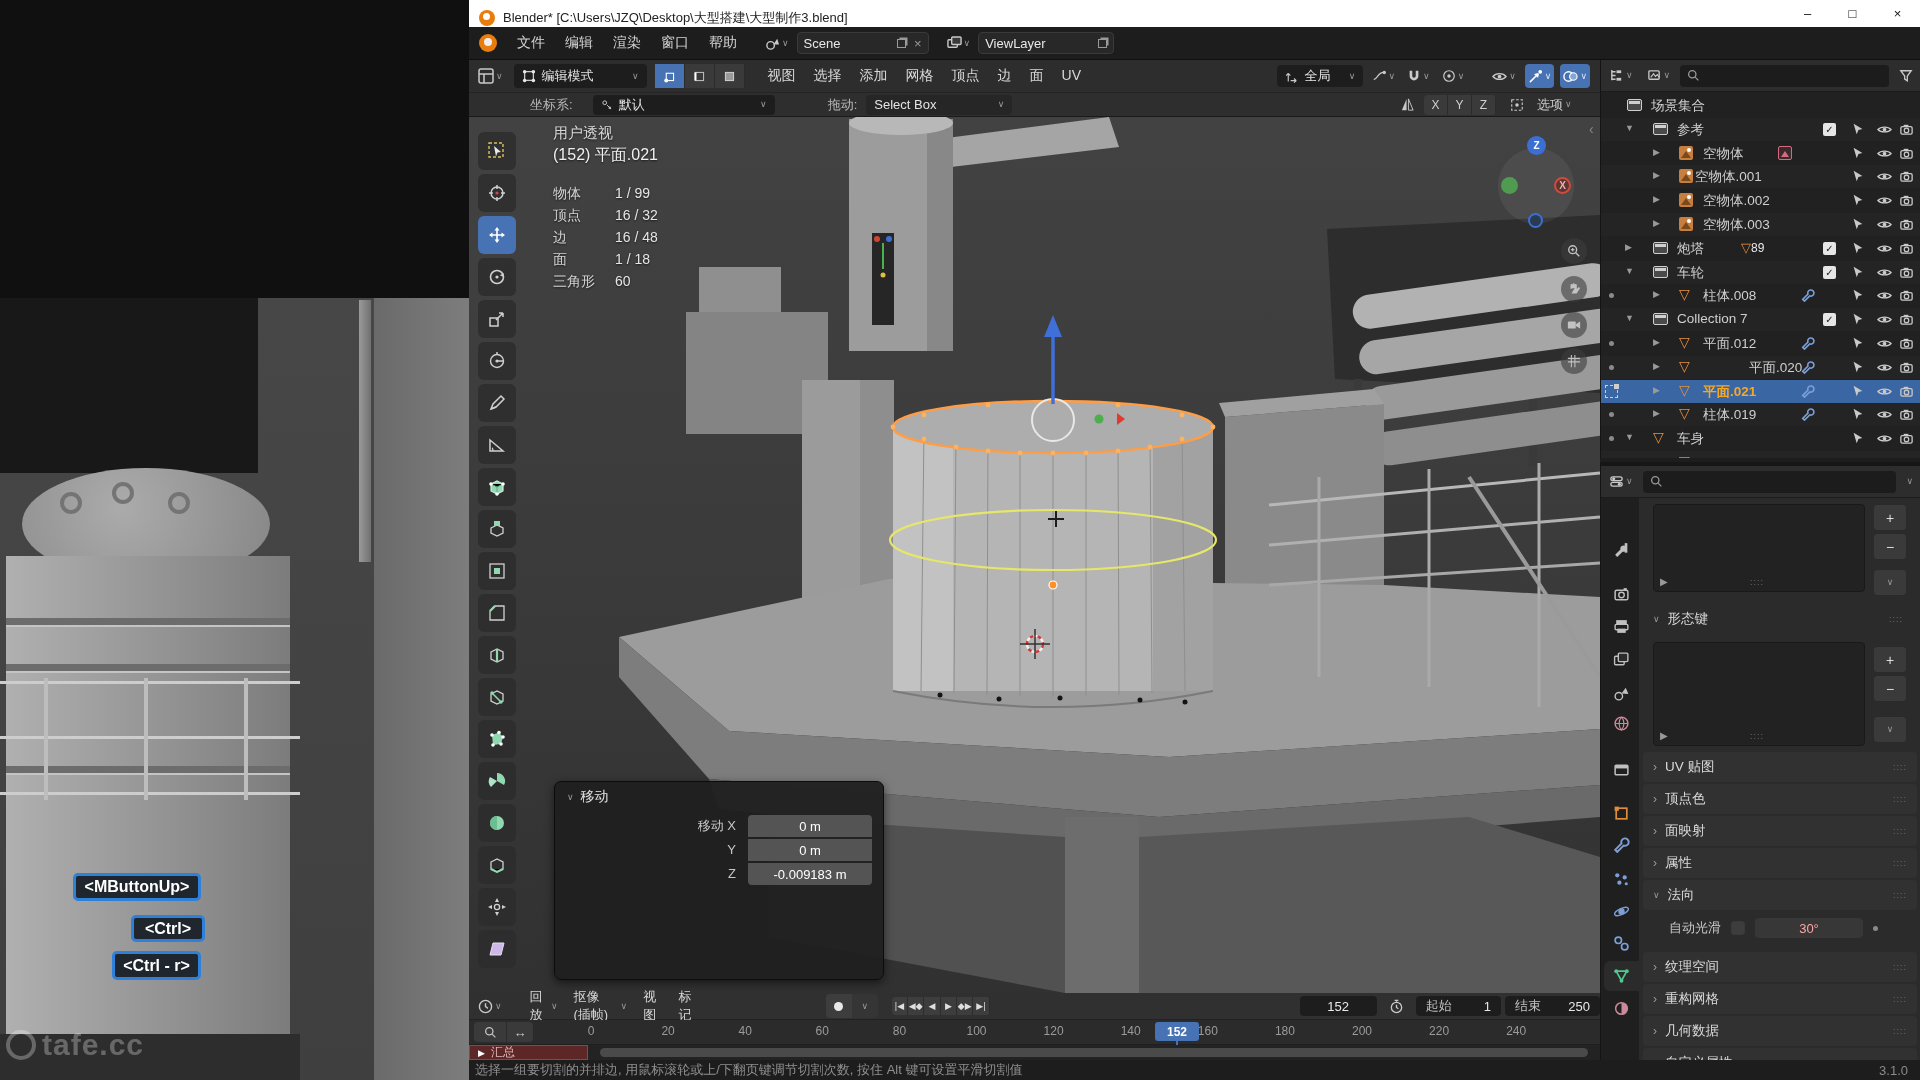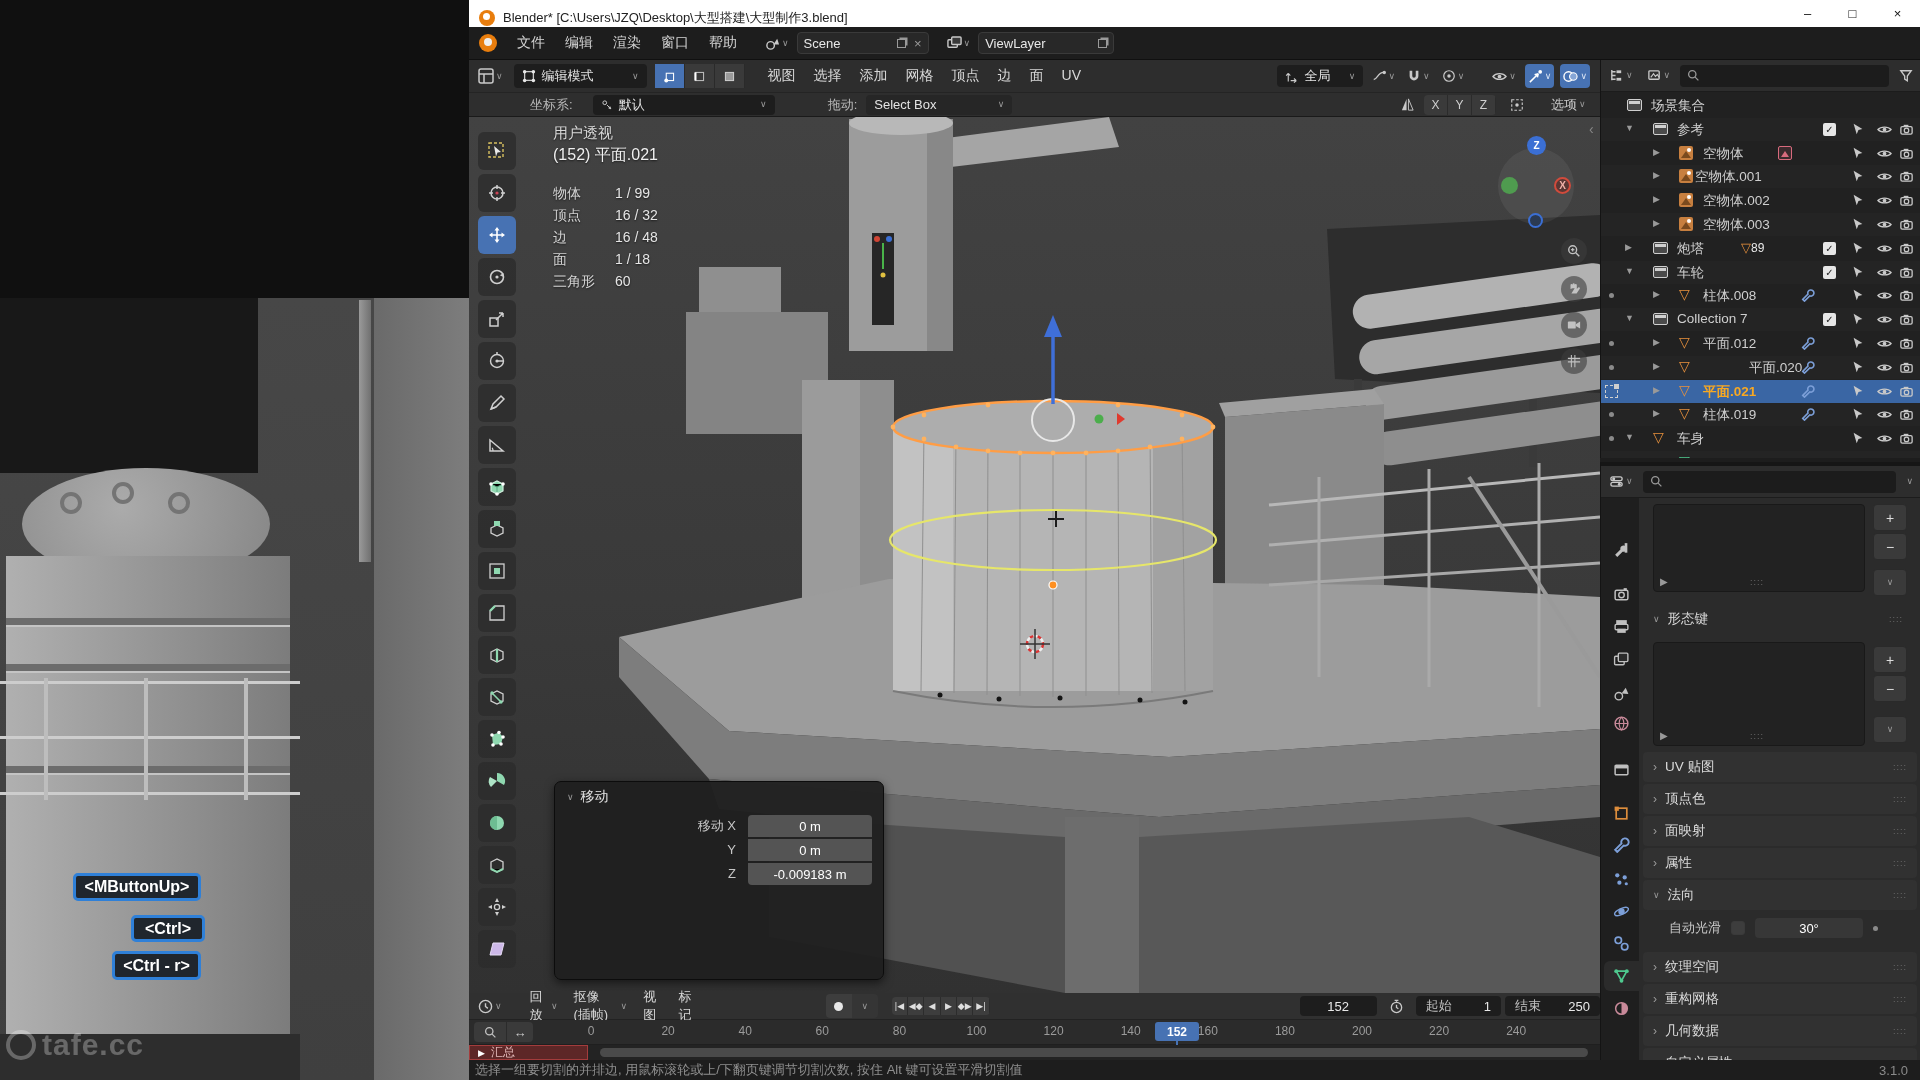--- a/index.html
+++ b/index.html
@@ -120,21 +120,21 @@
 .editico{position:absolute;left:4px;top:5px;width:13px;height:13px;border:1.5px dashed #cfcfcf}
 .editico:after{content:"";position:absolute;right:-2px;top:-2px;width:5px;height:5px;background:#cfcfcf}
 .props{position:absolute;left:1131px;top:462px;width:320px;height:598px;background:#2b2b2b;border-left:1px solid #141414;border-top:4px solid #161616;overflow:hidden}
 .tabstrip{position:absolute;left:0;top:32px;width:38px;height:566px;background:#1f1f1f}
 .ptab{position:absolute;left:3px;width:35px;height:30px;display:flex;align-items:center;justify-content:center;border-radius:6px 0 0 6px}
 .ptab.active{background:#2b2b2b}
 .listbox{position:absolute;background:#222;border:1px solid #191919;border-radius:4px}
 .sidebtn{position:absolute;width:34px;height:27px;background:#3a3a3a;border:1px solid #2a2a2a;border-radius:4px;color:#ddd;display:flex;align-items:center;justify-content:center;font-size:14px}
 .phead{position:absolute;left:42px;width:274px;height:30px;background:#313131;border-radius:4px;display:flex;align-items:center;gap:8px;padding:0 10px;color:#dadada;font-size:13.5px}
 .grip{margin-left:auto;color:#6c6c6c;font-size:9px;letter-spacing:1px}
-.slider{position:absolute;height:20px;background:#373737;border-radius:4px;color:#ffffff;display:flex;align-items:center;justify-content:center;font-size:13px}
+.slider{position:absolute;height:20px;background:#373737;border-radius:4px;color:#fca5a5;display:flex;align-items:center;justify-content:center;font-size:13px}
 svg{display:block}
 </style>
 </head>
 <body>
 
 <div class="stage">
 
   <div class="desk">
     <div class="desk-bg"></div>
     <div class="desk-dark"></div>
@@ -343,21 +343,21 @@
             <span class="tglbtn">X</span>
             <span class="tglbtn">Y</span>
             <span class="tglbtn">Z</span>
           </div>
         <span class="icobtn" style="margin-left:8px">
             <svg width="14" height="14" viewBox="0 0 16 16">
               <rect x="2" y="2" width="12" height="12" fill="none" stroke="#c9c9c9" stroke-width="1.3" stroke-dasharray="3 2"></rect>
               <circle cx="8" cy="8" r="2" fill="#c9c9c9"></circle>
             </svg>
           </span>
-        <span class="icobtn" style="margin-left:18px">
+        <span class="icobtn" style="margin-left:4px">
           <span>选项</span>
           <span class="chev">∨</span>
         </span>
       </div>
     </div>
 
     <div class="viewport">
       <svg width="1131" height="876" viewBox="0 0 1131 876">
 
         <rect x="230" y="150" width="82" height="62" fill="#8f8f8f"></rect>

